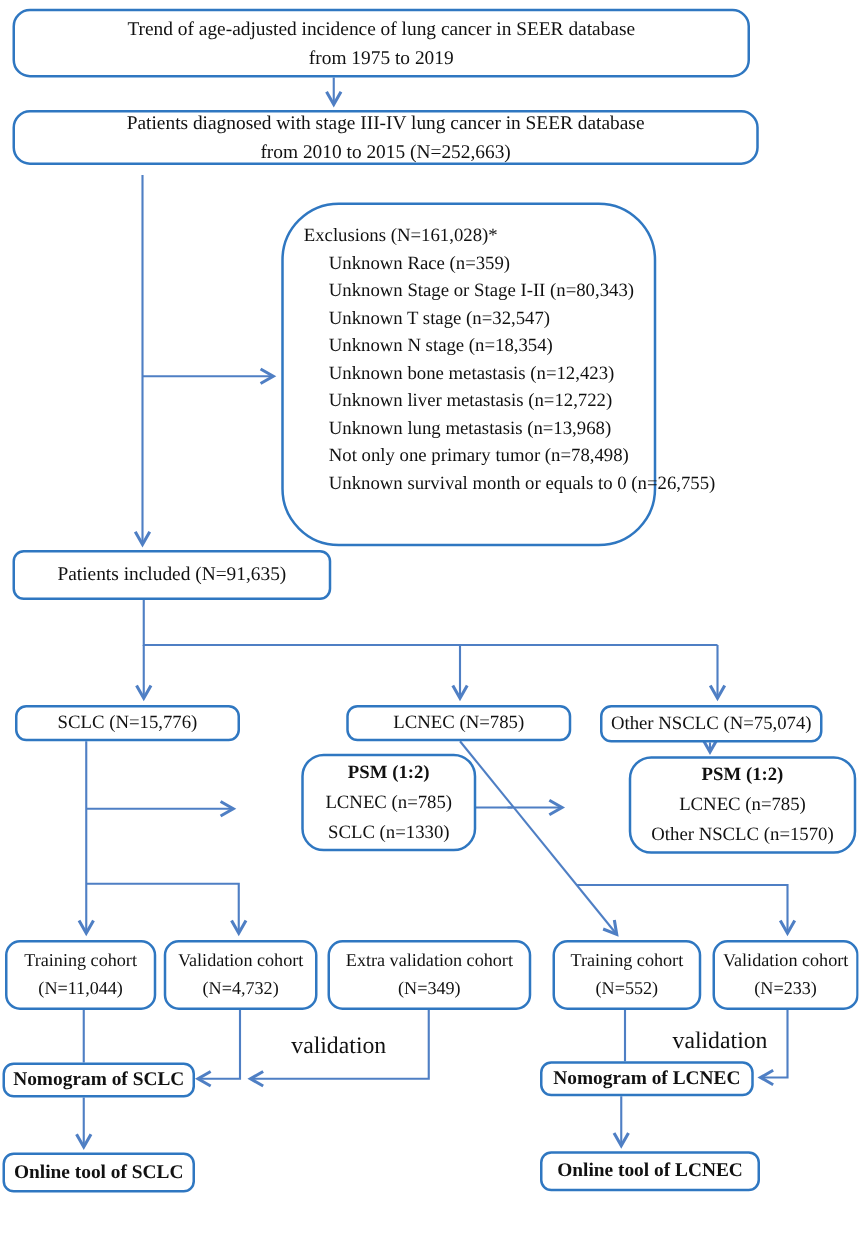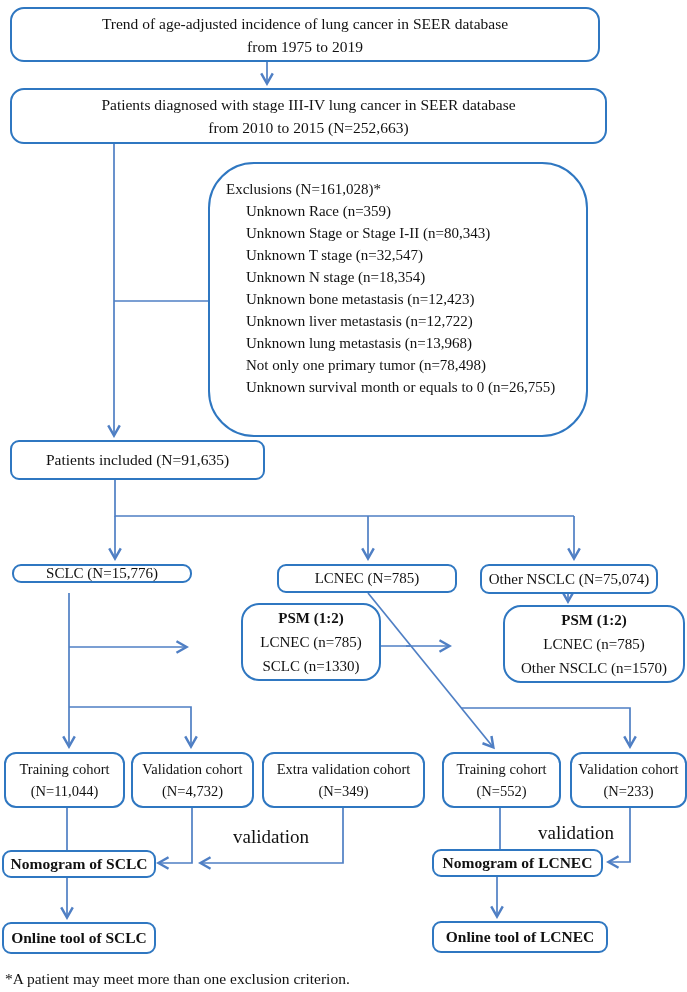--- a/index.html
+++ b/index.html
@@ -70,43 +70,43 @@
       <path d="M630,808 L630,862 L609,862" marker-end="url(#arw)"></path>
       <path d="M497,877 L497,916" marker-end="url(#arw)"></path>
     </g>
   </svg>
 
   <div class="node big center" style="left:10px;top:7px;width:590px;height:55px;">
     <div>Trend of age-adjusted incidence of lung cancer in SEER database</div>
     <div>from 1975 to 2019</div>
   </div>
 
-  <div class="node big center" style="left:10px;top:88px;width:597px;height:56px;">
+  <div class="node big center" style="left:10px;top:88px;width:597px;height:44px;">
     <div>Patients diagnosed with stage III-IV lung cancer in SEER database</div>
     <div>from 2010 to 2015 (N=252,663)</div>
   </div>
 
-  <div class="node excl" style="left:208px;top:162px;width:380px;height:275px;">
+  <div class="node excl" style="left:225px;top:162px;width:300px;height:275px;">
     <div>Exclusions (N=161,028)*</div>
     <div class="item">Unknown Race (n=359)</div>
     <div class="item">Unknown Stage or Stage I-II (n=80,343)</div>
     <div class="item">Unknown T stage (n=32,547)</div>
     <div class="item">Unknown N stage (n=18,354)</div>
     <div class="item">Unknown bone metastasis (n=12,423)</div>
     <div class="item">Unknown liver metastasis (n=12,722)</div>
     <div class="item">Unknown lung metastasis (n=13,968)</div>
     <div class="item">Not only one primary tumor (n=78,498)</div>
     <div class="item">Unknown survival month or equals to 0 (n=26,755)</div>
   </div>
 
   <div class="node pill center" style="left:10px;top:440px;width:255px;height:40px;font-size:15.5px;">
     <div>Patients included (N=91,635)</div>
   </div>
 
-  <div class="node pill center" style="left:12px;top:564px;width:180px;height:19px;">
+  <div class="node pill center" style="left:12px;top:564px;width:180px;height:29px;">
     <div>SCLC (N=15,776)</div>
   </div>
   <div class="node pill center" style="left:277px;top:564px;width:180px;height:29px;">
     <div>LCNEC (N=785)</div>
   </div>
   <div class="node pill center" style="left:480px;top:564px;width:178px;height:30px;">
     <div>Other NSCLC (N=75,074)</div>
   </div>
 
   <div class="node psm center" style="left:193px;top:603px;width:140px;height:78px;">
@@ -150,15 +150,14 @@
   <div class="node boldbox center" style="left:432px;top:849px;width:171px;height:28px;">
     <div>Nomogram of LCNEC</div>
   </div>
   <div class="node boldbox center" style="left:2px;top:922px;width:154px;height:32px;">
     <div>Online tool of SCLC</div>
   </div>
   <div class="node boldbox center" style="left:432px;top:921px;width:176px;height:32px;">
     <div>Online tool of LCNEC</div>
   </div>
 
-  <div class="footnote" style="left:5px;top:970px;">*A patient may meet more than one exclusion criterion.</div>
 
 </div>
 
 </body></html>

